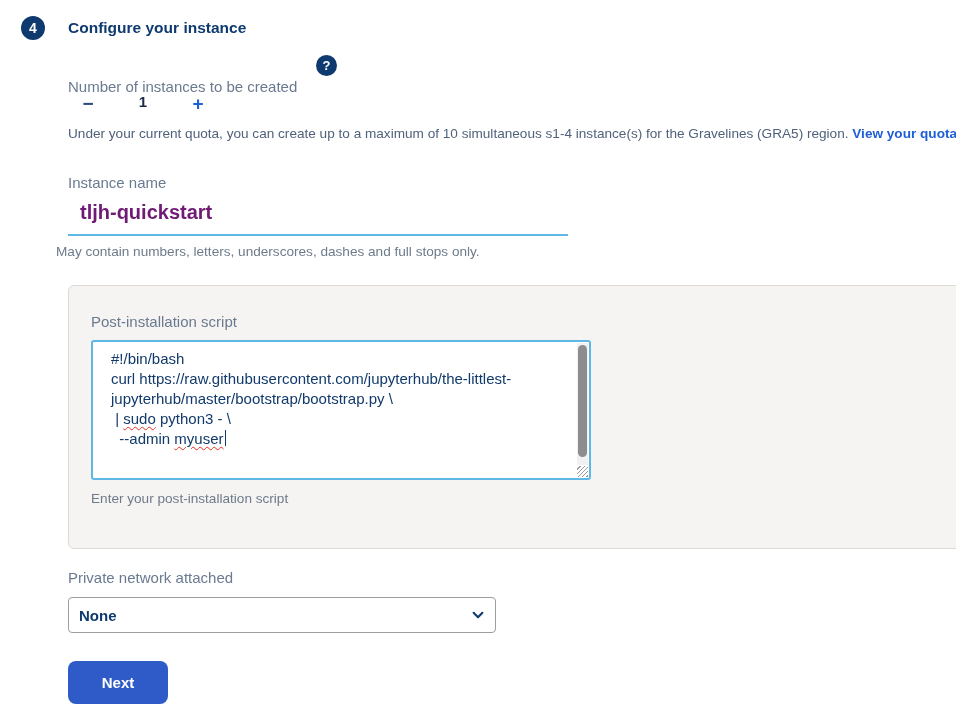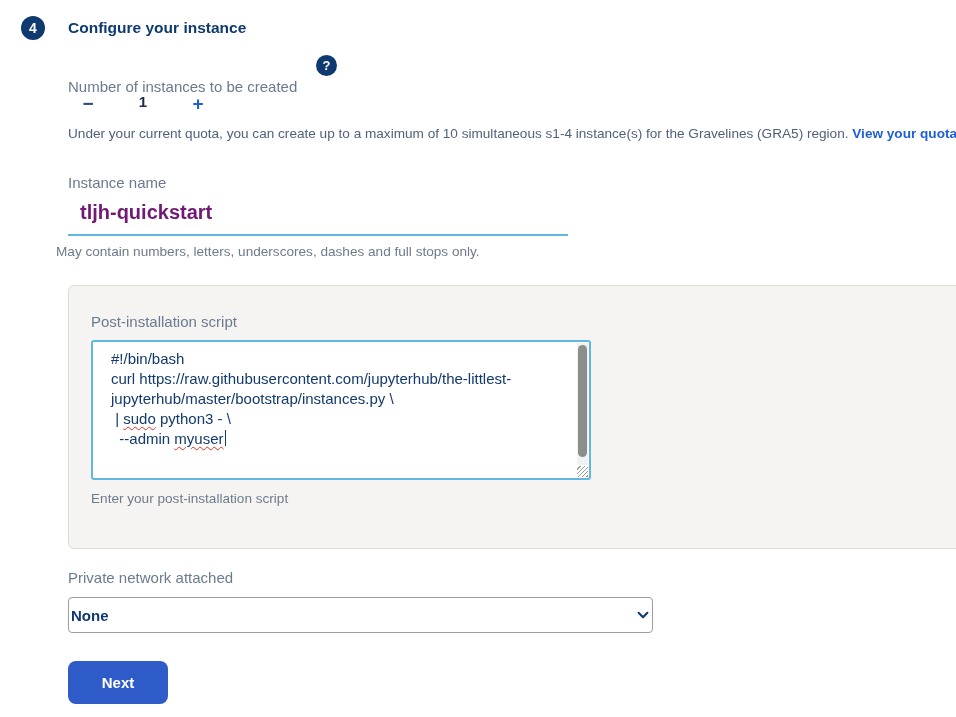--- a/index.html
+++ b/index.html
@@ -62,23 +62,23 @@
     text-decoration-color:var(--spell-red);text-decoration-thickness:1px;text-underline-offset:2px;}
   .caret{display:inline-block;width:1.5px;height:16px;background:var(--text-dark);
     vertical-align:-2px;margin-left:1px;}
   .scroll-track{position:absolute;right:1px;top:1px;width:11px;height:122px;background:#f1f1f1;}
   .scroll-thumb{position:absolute;right:1px;top:2px;width:9px;height:112px;background:#8d8d8d;border-radius:5px;cursor:pointer;}
   .resize-grip{position:absolute;right:1px;bottom:1px;width:11px;height:11px;cursor:nwse-resize;
     background:repeating-linear-gradient(135deg,transparent 0 2px,#9a9a9a 2px 3px);}
   .helper-script{left:22px;top:205px;position:absolute;font-size:13.6px;color:var(--helper);}
 
   .lbl-network{left:68px;top:569px;}
-  .select{position:absolute;left:68px;top:597px;width:585px;height:36px;background:#fff;
+  .select{position:absolute;left:68px;top:597px;width:428px;height:36px;background:#fff;
     border:1px solid #9d9d9d;border-radius:4px;display:flex;align-items:center;
-    padding:0 2px;cursor:pointer;}
+    padding:0 10px;cursor:pointer;}
   .select-value{font-size:15px;font-weight:700;color:var(--navy);flex:1;}
   .chevron{width:14px;height:14px;flex:none;}
 
   .next-btn{position:absolute;left:68px;top:661px;width:100px;height:43px;background:var(--btn-blue);
     border:none;border-radius:8px;color:#fff;font-size:15px;font-weight:700;cursor:pointer;
     font-family:"Liberation Sans","DejaVu Sans",sans-serif;text-align:center;}
 </style>
 </head>
 <body>
 
@@ -111,21 +111,21 @@
   <input class="name-input" type="text" value="tljh-quickstart" style="">
   <div class="helper helper-name">May contain numbers, letters, underscores, dashes and full stops only.</div>
 
   <div class="panel">
     <div class="lbl-script">Post-installation script</div>
 
     <div class="script-box">
       <div class="script-text">
           <div class="code-line"><span>#!/bin/bash</span></div>
           <div class="code-line"><span>curl https://raw.githubusercontent.com/jupyterhub/the-littlest-</span></div>
-          <div class="code-line"><span>jupyterhub/master/bootstrap/instances.py \</span></div>
+          <div class="code-line"><span>jupyterhub/master/bootstrap/bootstrap.py \</span></div>
           <div class="code-line"><span> | </span><span class="spell">sudo</span><span> python3 - \</span></div>
           <div class="code-line"><span>  --admin </span><span class="spell">myuser</span><span class="caret"></span></div>
         </div>
       <div class="scroll-track">
         <div class="scroll-thumb"></div>
       </div>
       <div class="resize-grip"></div>
     </div>
 
     <div class="helper-script">Enter your post-installation script</div>

